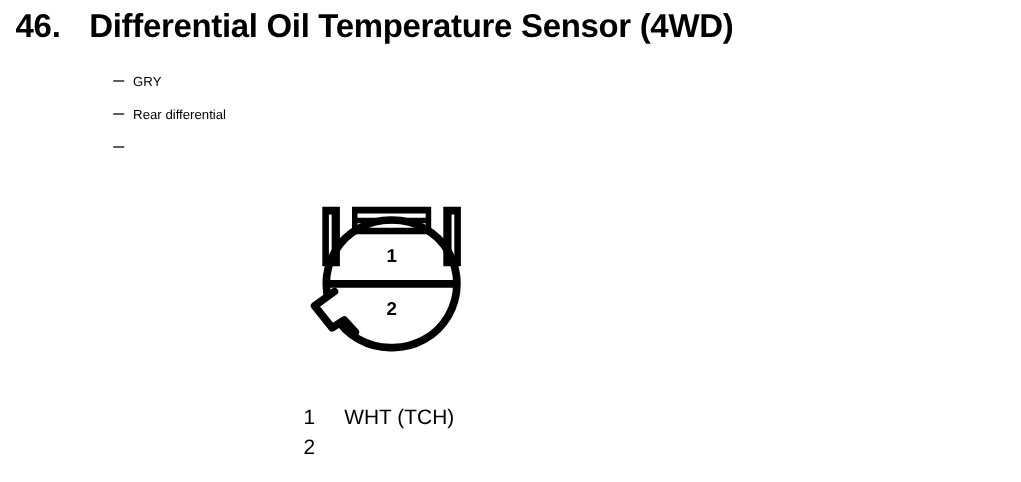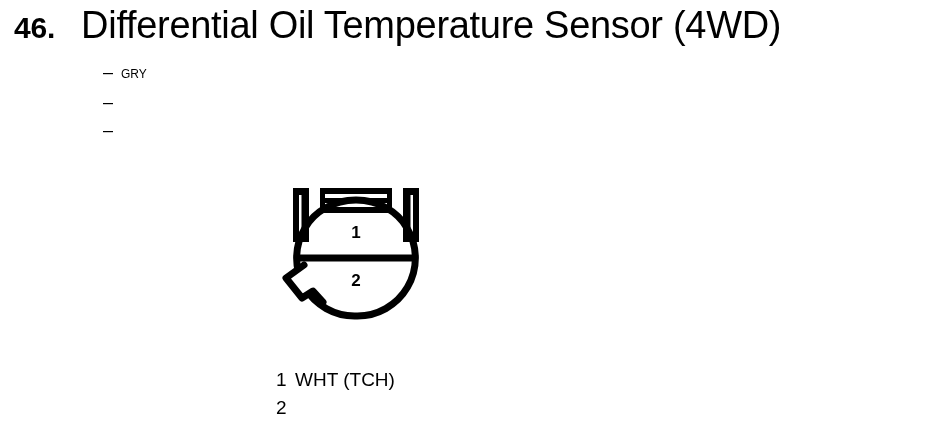--- a/index.html
+++ b/index.html
@@ -38,22 +38,22 @@
     align-items: baseline;
     white-space: nowrap;
   }
   .heading-number {
     font-size: 30px;
     font-weight: bold;
     letter-spacing: -0.2px;
     line-height: 34px;
   }
   .heading-title {
-    font-size: 38px;
-    font-weight: normal;
+    font-size: 30px;
+    font-weight: bold;
     letter-spacing: -0.3px;
     line-height: 34px;
     margin-left: 26px;
   }
 
   
   .spec-list {
     position: absolute;
     left: 103px;
     top: 58px;
@@ -105,21 +105,21 @@
     align-items: baseline;
     font-size: 19px;
     line-height: 28px;
     white-space: nowrap;
   }
   .legend-pin {
     width: 19px;
     flex: 0 0 19px;
   }
   .legend-wire {
-    margin-left: 0;
+    margin-left: 18px;
   }
 </style>
 </head>
 <body>
 
 <div id="page">
 
   <div class="heading">
     <span class="heading-number">46.</span>
     <span class="heading-title">Differential Oil Temperature Sensor (4WD)</span>
@@ -127,20 +127,21 @@
 
   <div class="spec-list">
 
     <div class="spec-item">
       <span class="spec-dash">–</span>
       <span class="spec-text">GRY</span>
     </div>
 
     <div class="spec-item">
       <span class="spec-dash">–</span>
+      <span class="spec-text">Rear differential</span>
     </div>
 
     <div class="spec-item">
       <span class="spec-dash">–</span>
     </div>
 
   </div>
 
   <div class="connector-figure">
     <svg width="160" height="160" viewBox="0 0 160 160" xmlns="http://www.w3.org/2000/svg">

